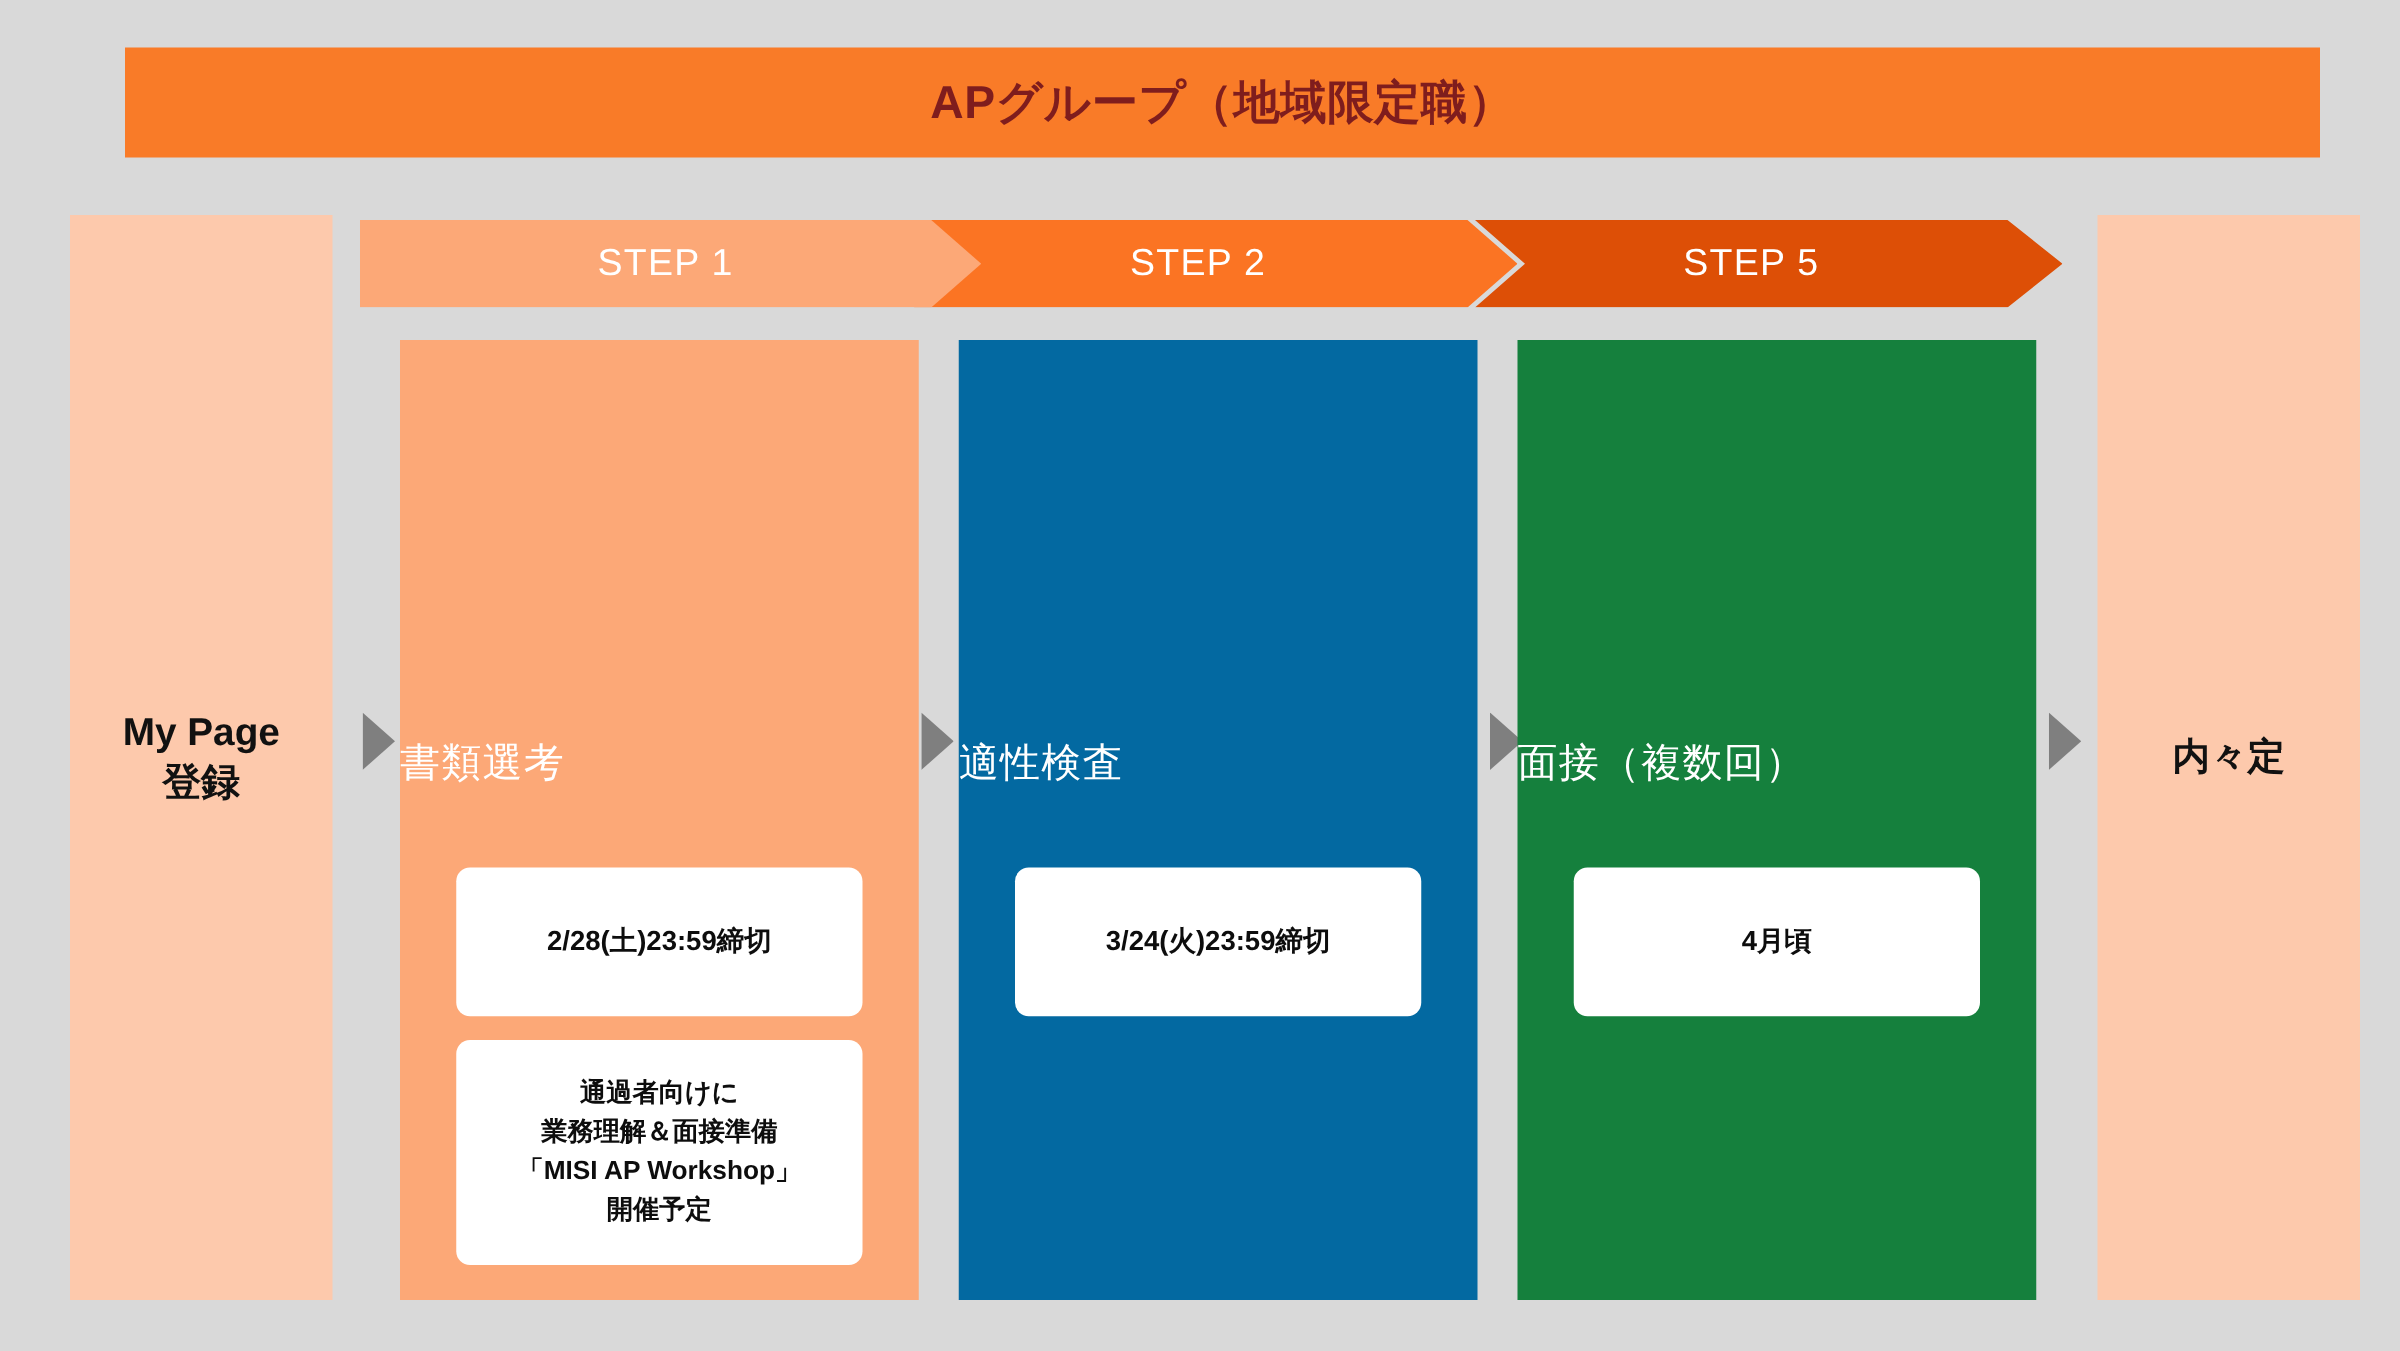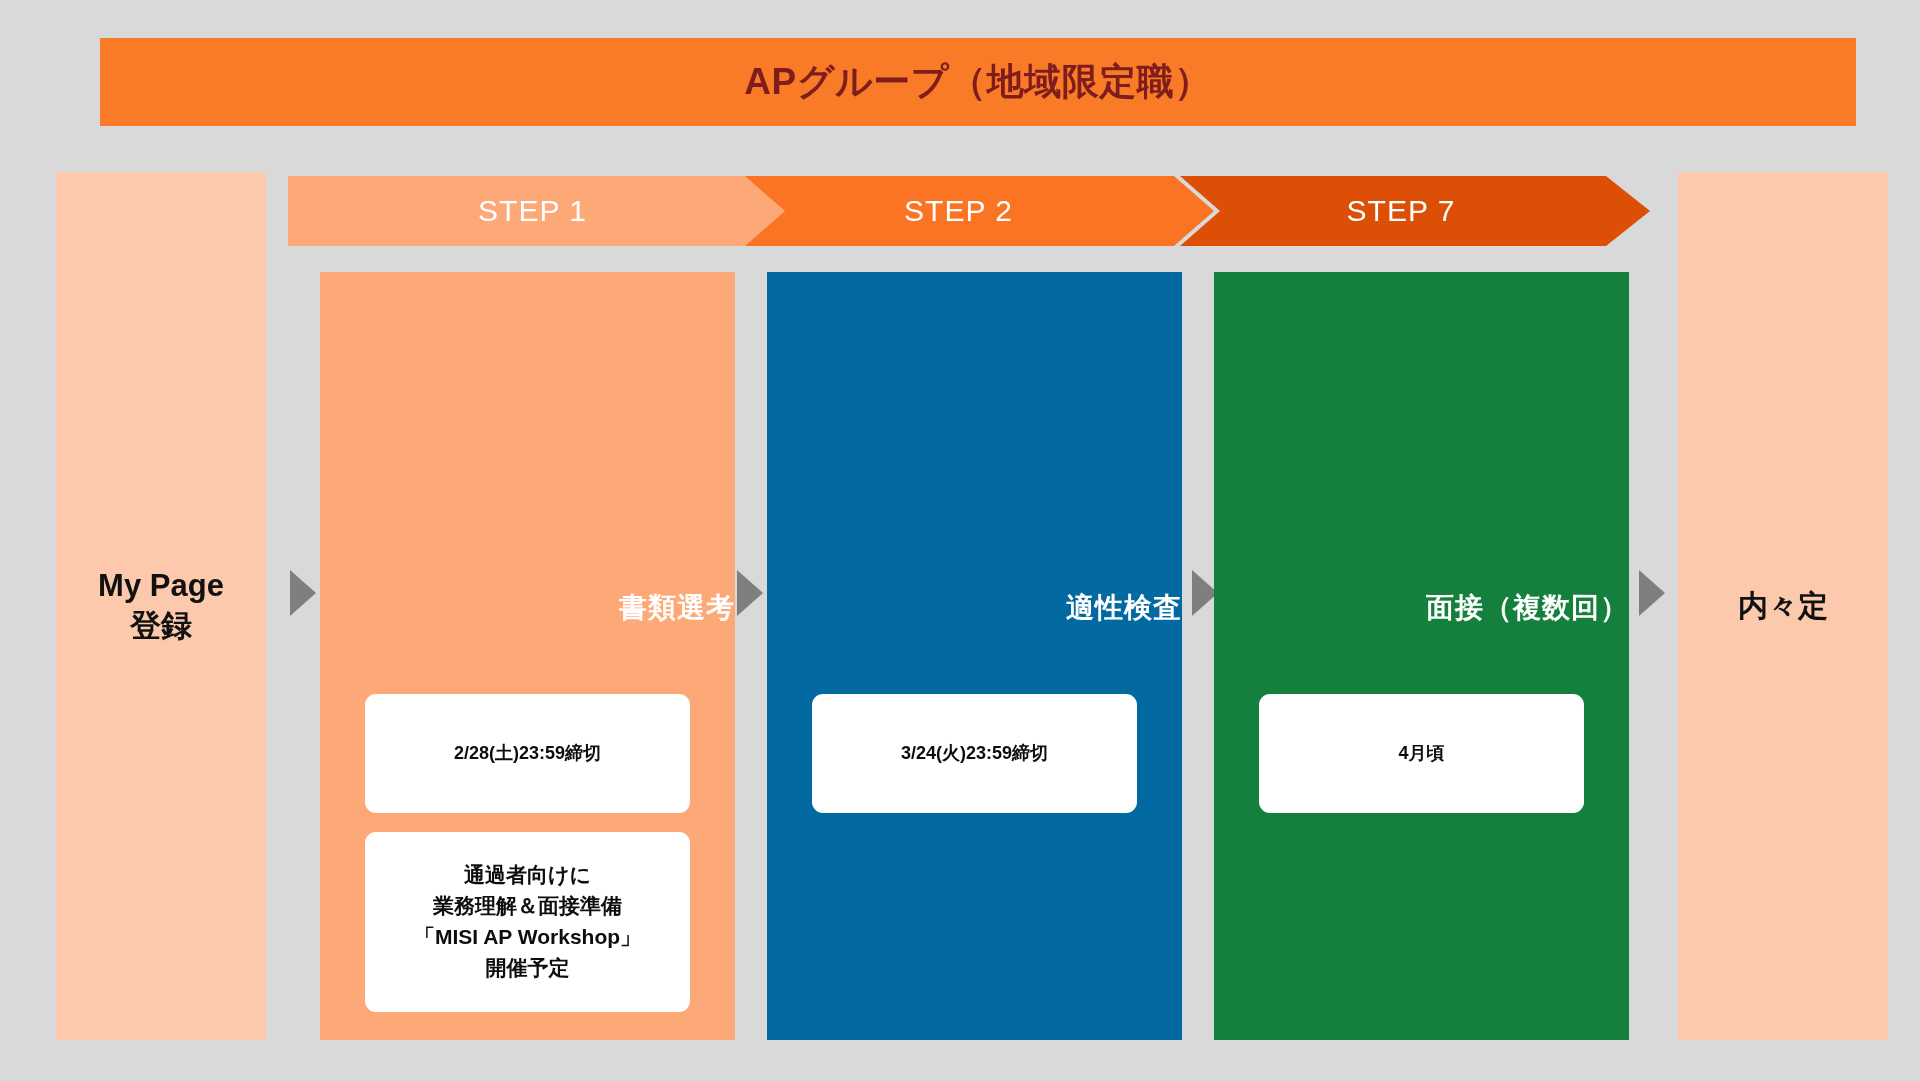--- a/index.html
+++ b/index.html
@@ -139,23 +139,23 @@
     display: flex;
     flex-direction: column;
     align-items: center;
   }
   #step-panel-1 { left: 304px; background: #fca877; }
   #step-panel-2 { left: 751px; background: #0369a1; }
   #step-panel-3 { left: 1198px; background: #15803d; }
 
   .step-panel .step-heading {
     color: #ffffff;
-    font-size: 28px;
-    font-weight: bold;
-    text-align: right;
+    font-size: 32px;
+    font-weight: normal;
+    text-align: left;
     position: absolute;
     top: 317px;
     left: 0;
     right: 0;
     letter-spacing: 1px;
   }
 
   .info-box {
     position: absolute;
     left: 45px;
@@ -163,21 +163,21 @@
     background: #ffffff;
     border-radius: 11px;
     display: flex;
     align-items: center;
     justify-content: center;
     text-align: center;
     box-sizing: border-box;
   }
   .info-box .box-text {
     color: #0d0d0d;
-    font-size: 18px;
+    font-size: 22px;
     font-weight: bold;
     line-height: 1.38;
     white-space: pre-line;
   }
   .info-box.primary { top: 422px; height: 119px; }
   .info-box.secondary { top: 560px; height: 180px; }
   .info-box.secondary .box-text { font-size: 21px; line-height: 1.47; }
 </style>
 </head>
 <body>
@@ -187,21 +187,21 @@
 </div>
 
 <div id="step-arrow-band">
   <div class="step-arrow a1">
     <span class="step-label">STEP 1</span>
   </div>
   <div class="step-arrow a2">
     <span class="step-label">STEP 2</span>
   </div>
   <div class="step-arrow a3">
-    <span class="step-label">STEP 7</span>
+    <span class="step-label">STEP 5</span>
   </div>
 </div>
 
 <div id="flow-row">
 
   <div id="mypage-panel" class="end-panel">
     <div class="cap-line">My Page</div>
     <div class="cap-line">登録</div>
   </div>
 

